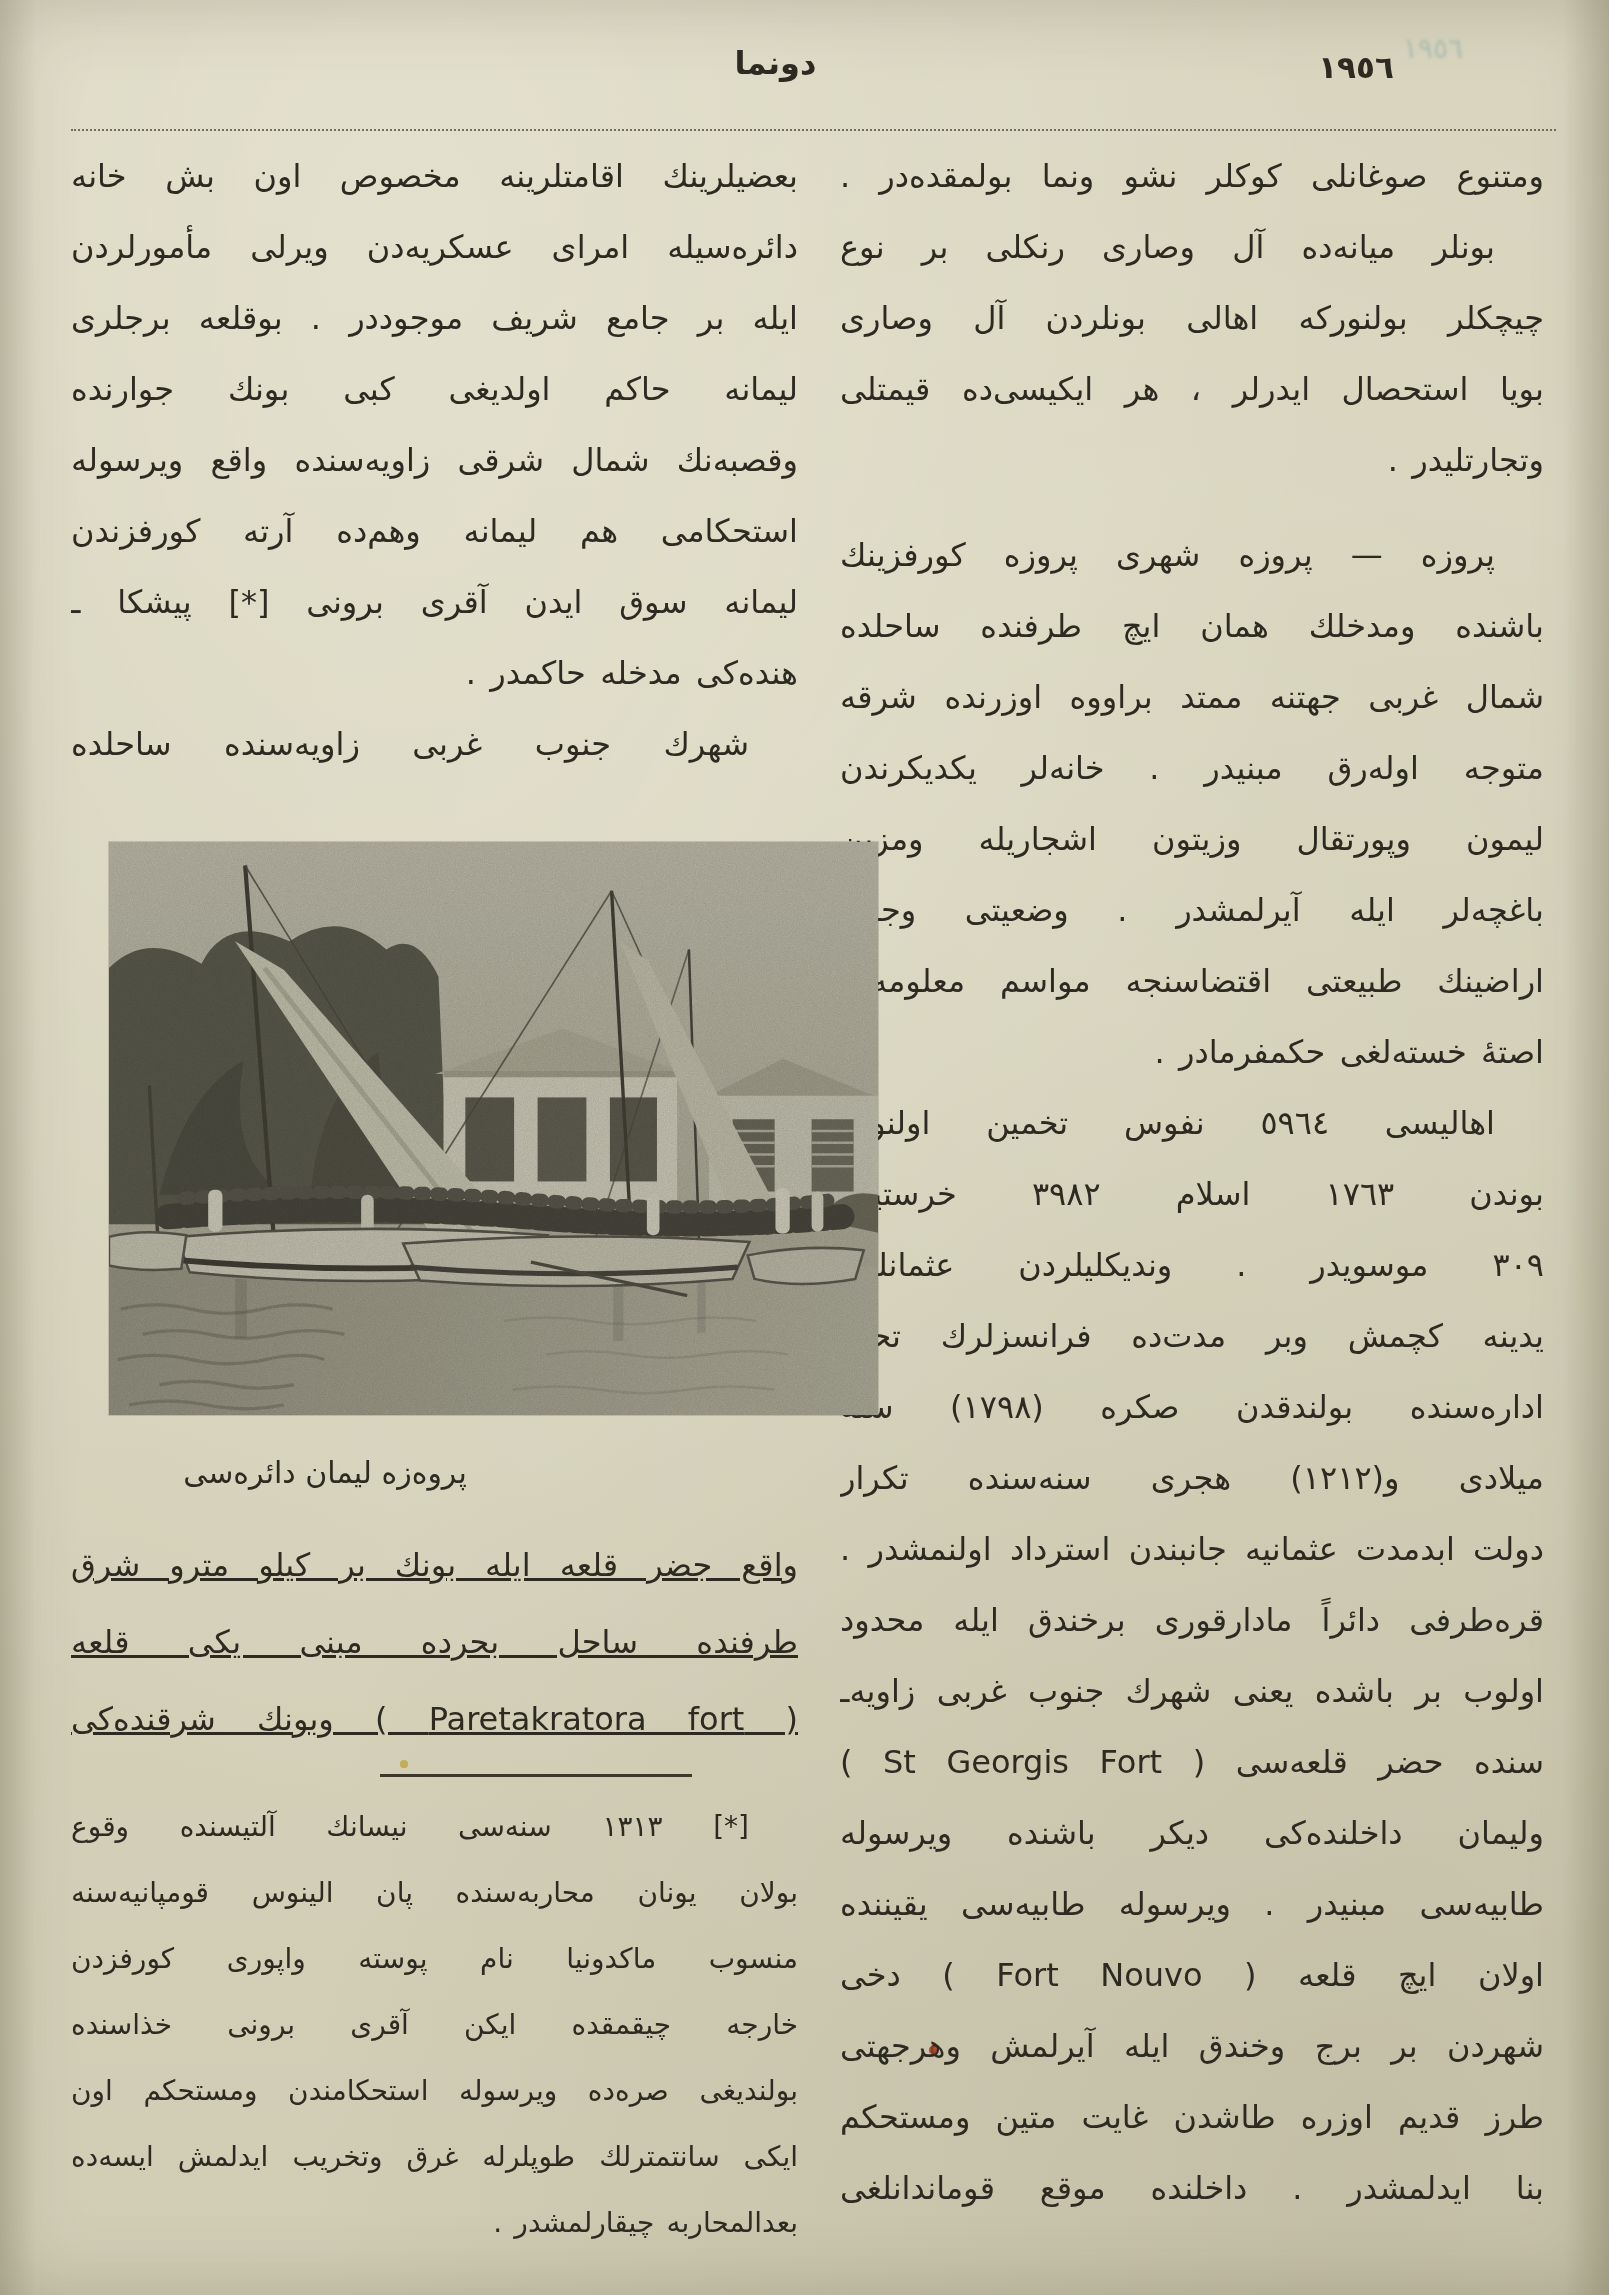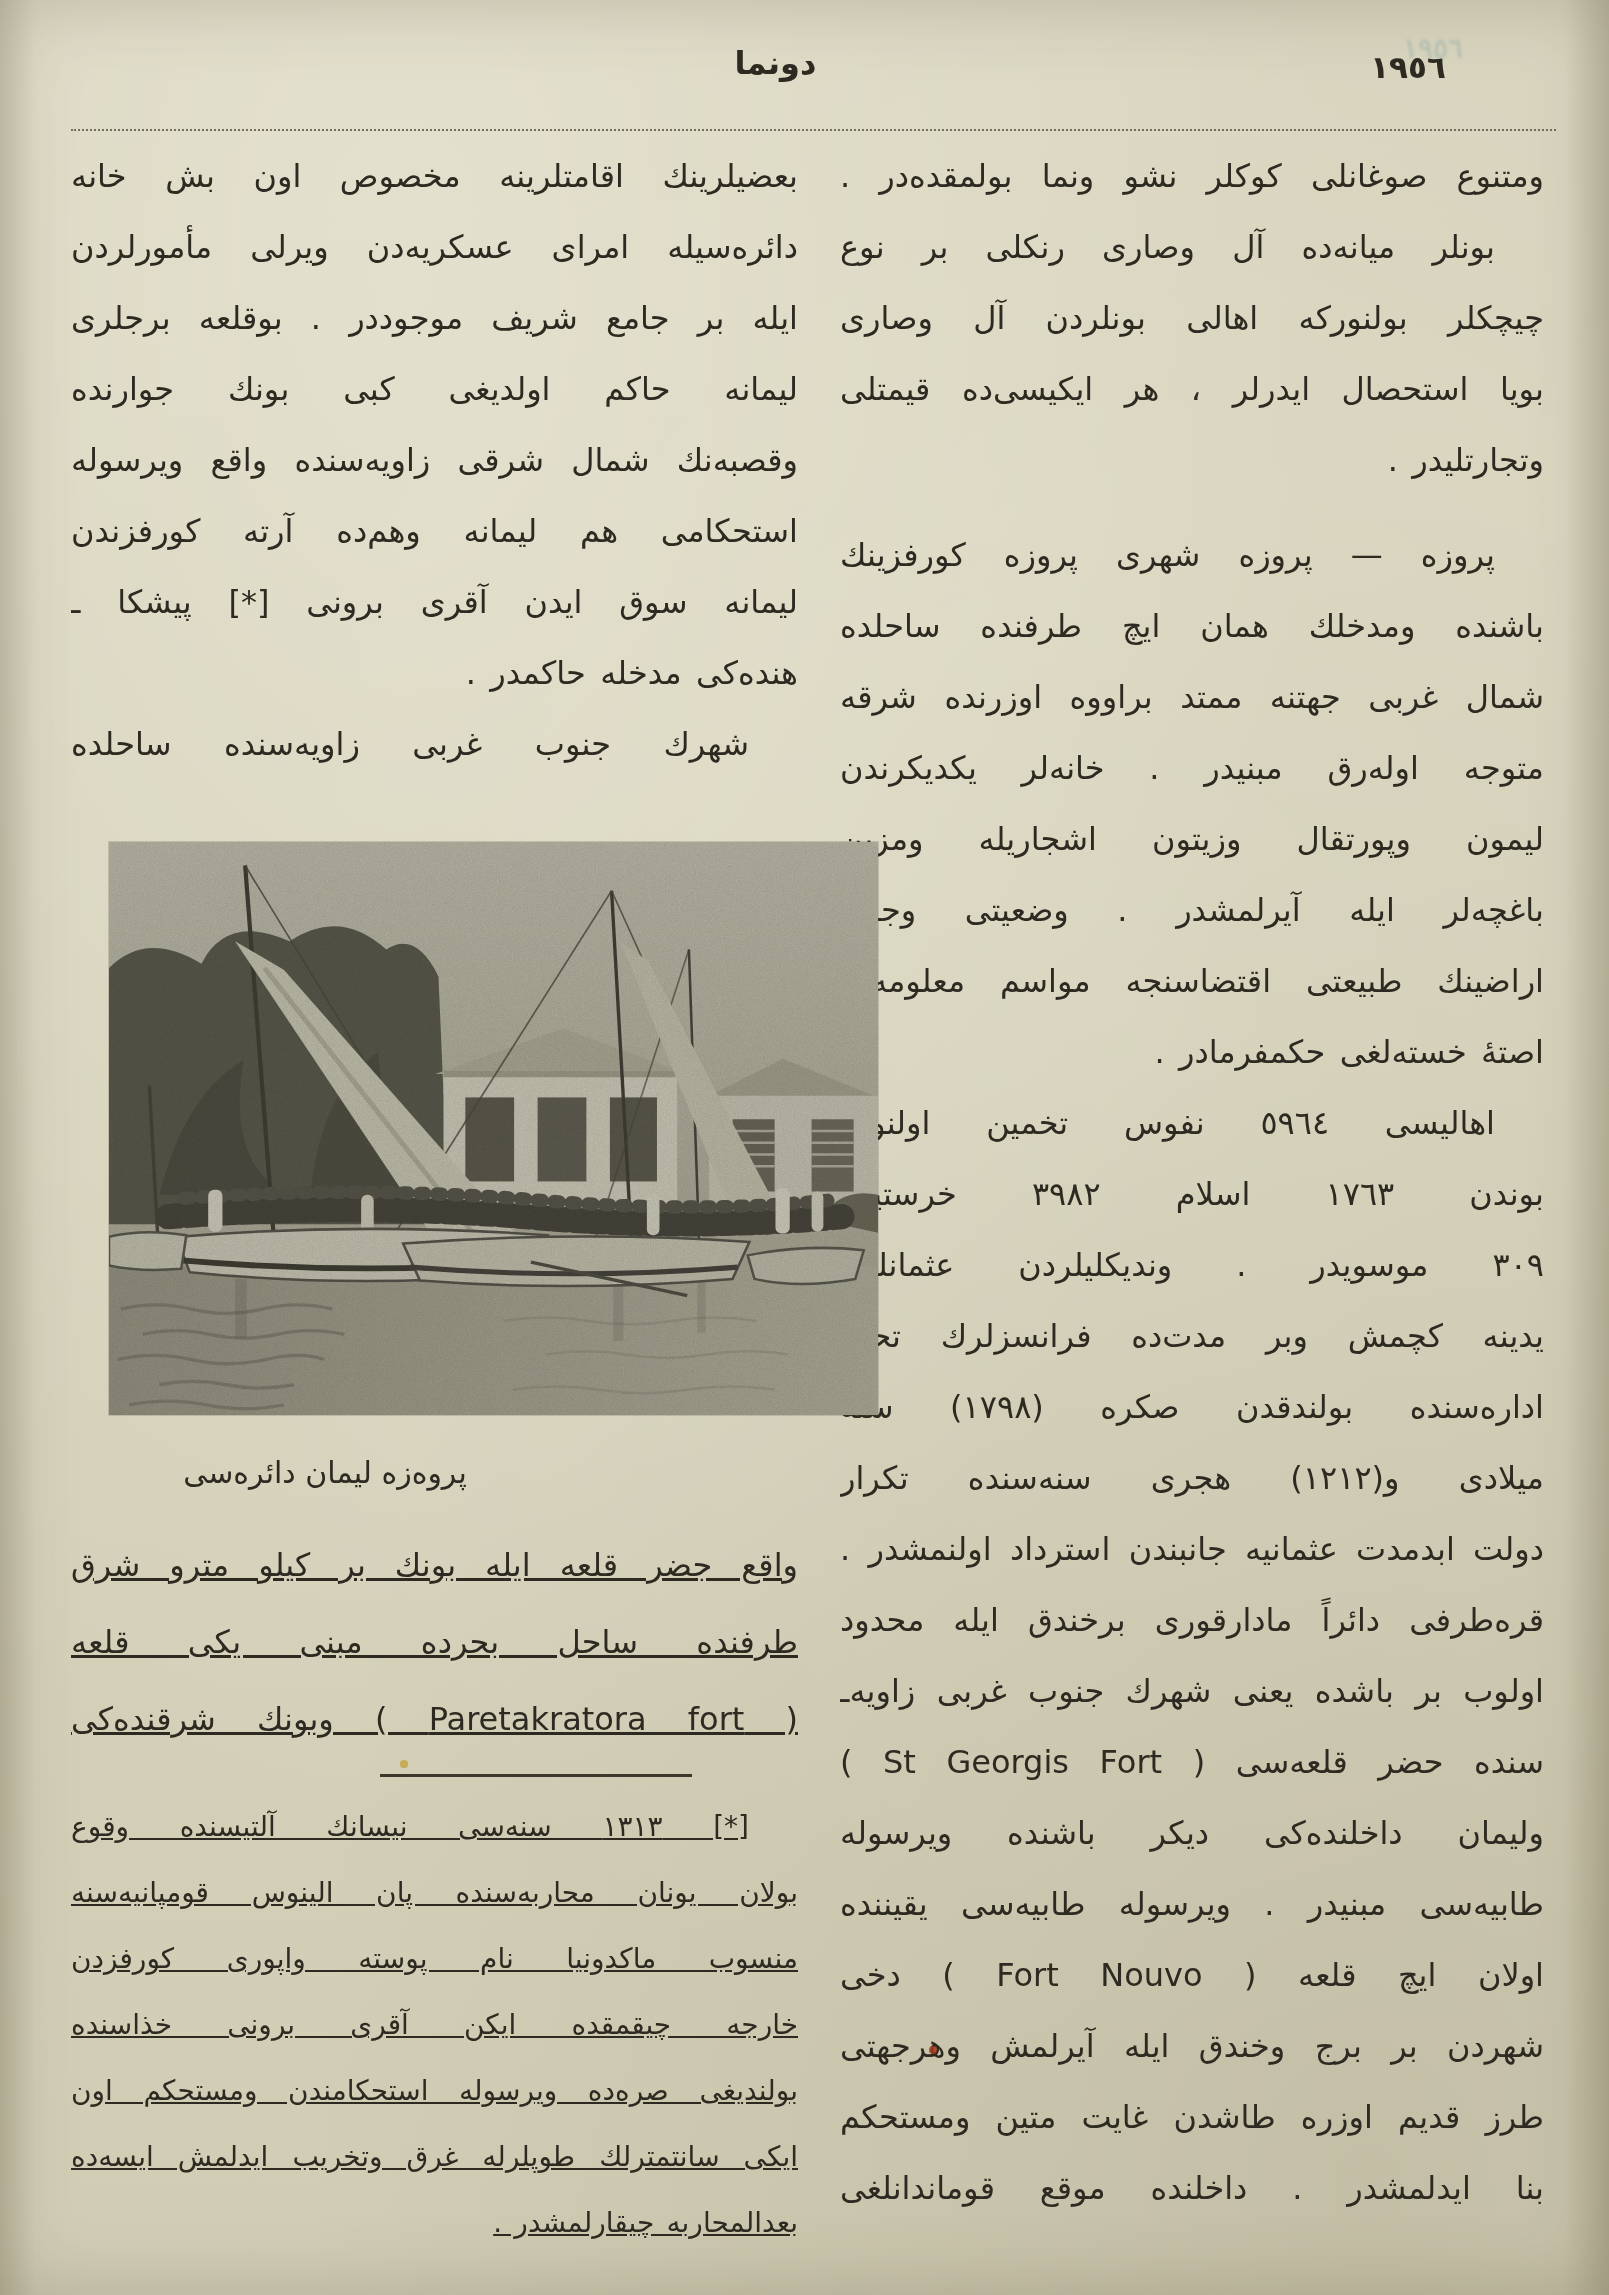--- a/index.html
+++ b/index.html
@@ -9,21 +9,21 @@
     background:
       radial-gradient(ellipse at 25% 12%, rgba(255,255,246,.28), transparent 55%),
       radial-gradient(ellipse at 70% 45%, rgba(255,255,240,.14), transparent 60%),
       radial-gradient(ellipse at 85% 95%, rgba(110,102,70,.14), transparent 55%),
       linear-gradient(90deg, rgba(105,98,70,.20) 0, transparent 2.2%, transparent 97.2%, rgba(105,98,70,.22) 100%),
       linear-gradient(180deg,#d9d5bf 0%,#d6d2bb 45%,#d1cdb5 100%);
     box-shadow:inset 0 0 76px rgba(90,84,56,.28);
   }
   .hdr-title{position:absolute;top:44px;left:704px;width:143px;text-align:center;
     font-size:32px;font-weight:bold;letter-spacing:0.8px;}
-  .hdr-num{position:absolute;top:49px;left:1341px;width:134px;text-align:center;
+  .hdr-num{position:absolute;top:49px;left:1289px;width:134px;text-align:center;
     font-size:31px;font-weight:bold;letter-spacing:5.9px;direction:ltr;}
   .hdr-ghost{position:absolute;top:32px;left:1366px;width:134px;text-align:center;
     font-size:28px;letter-spacing:5px;direction:ltr;color:rgba(125,165,160,.45);
     filter:blur(1.7px);}
   .dotted-rule{position:absolute;top:129px;left:71px;width:1485px;height:0;
     border-top:2.5px dotted #4e4a3a;opacity:.75;}
   .col{position:absolute;top:141px;}
   .col-right{left:840px;width:704px;}
   .col-left{left:71px;width:727px;}
   .tline{direction:rtl;font-size:32px;line-height:71px;max-height:71px;overflow:hidden;
@@ -35,21 +35,21 @@
   .photo{position:absolute;left:109px;top:842px;width:769px;height:573px;
     box-shadow:0 0 0 0.8px rgba(80,76,58,.25);}
   .photo svg{display:block;width:100%;height:100%;}
   .caption{position:absolute;left:140px;top:1450px;width:370px;text-align:center;
     direction:rtl;font-size:30px;line-height:45px;}
   .below-photo{position:absolute;left:71px;top:1527px;width:727px;text-decoration:underline;}
   .below-photo .tline{line-height:77px;max-height:77px;}
   .fn-rule{position:absolute;left:380px;top:1774px;width:312px;height:0;
     border-top:3.4px solid #3c382c;}
   .footnote{position:absolute;left:71px;top:1794px;width:727px;}
-  .footnote .tline{font-size:28px;line-height:66px;max-height:66px;word-spacing:3.4px;text-decoration:underline;}
+  .footnote .tline{font-size:28px;line-height:66px;max-height:66px;word-spacing:3.4px;}
   .speck{position:absolute;border-radius:50%;}
   .speck-red{left:929px;top:2046px;width:7.6px;height:7.6px;background:#a33c20;opacity:.85;}
   .speck-yellow{left:400px;top:1760px;width:8.4px;height:7.6px;background:#c2a33c;opacity:.8;}
 </style>
 </head>
 <body>
 
 <div class="page">
 
   <div class="hdr-ghost">١٩٥٦</div>

